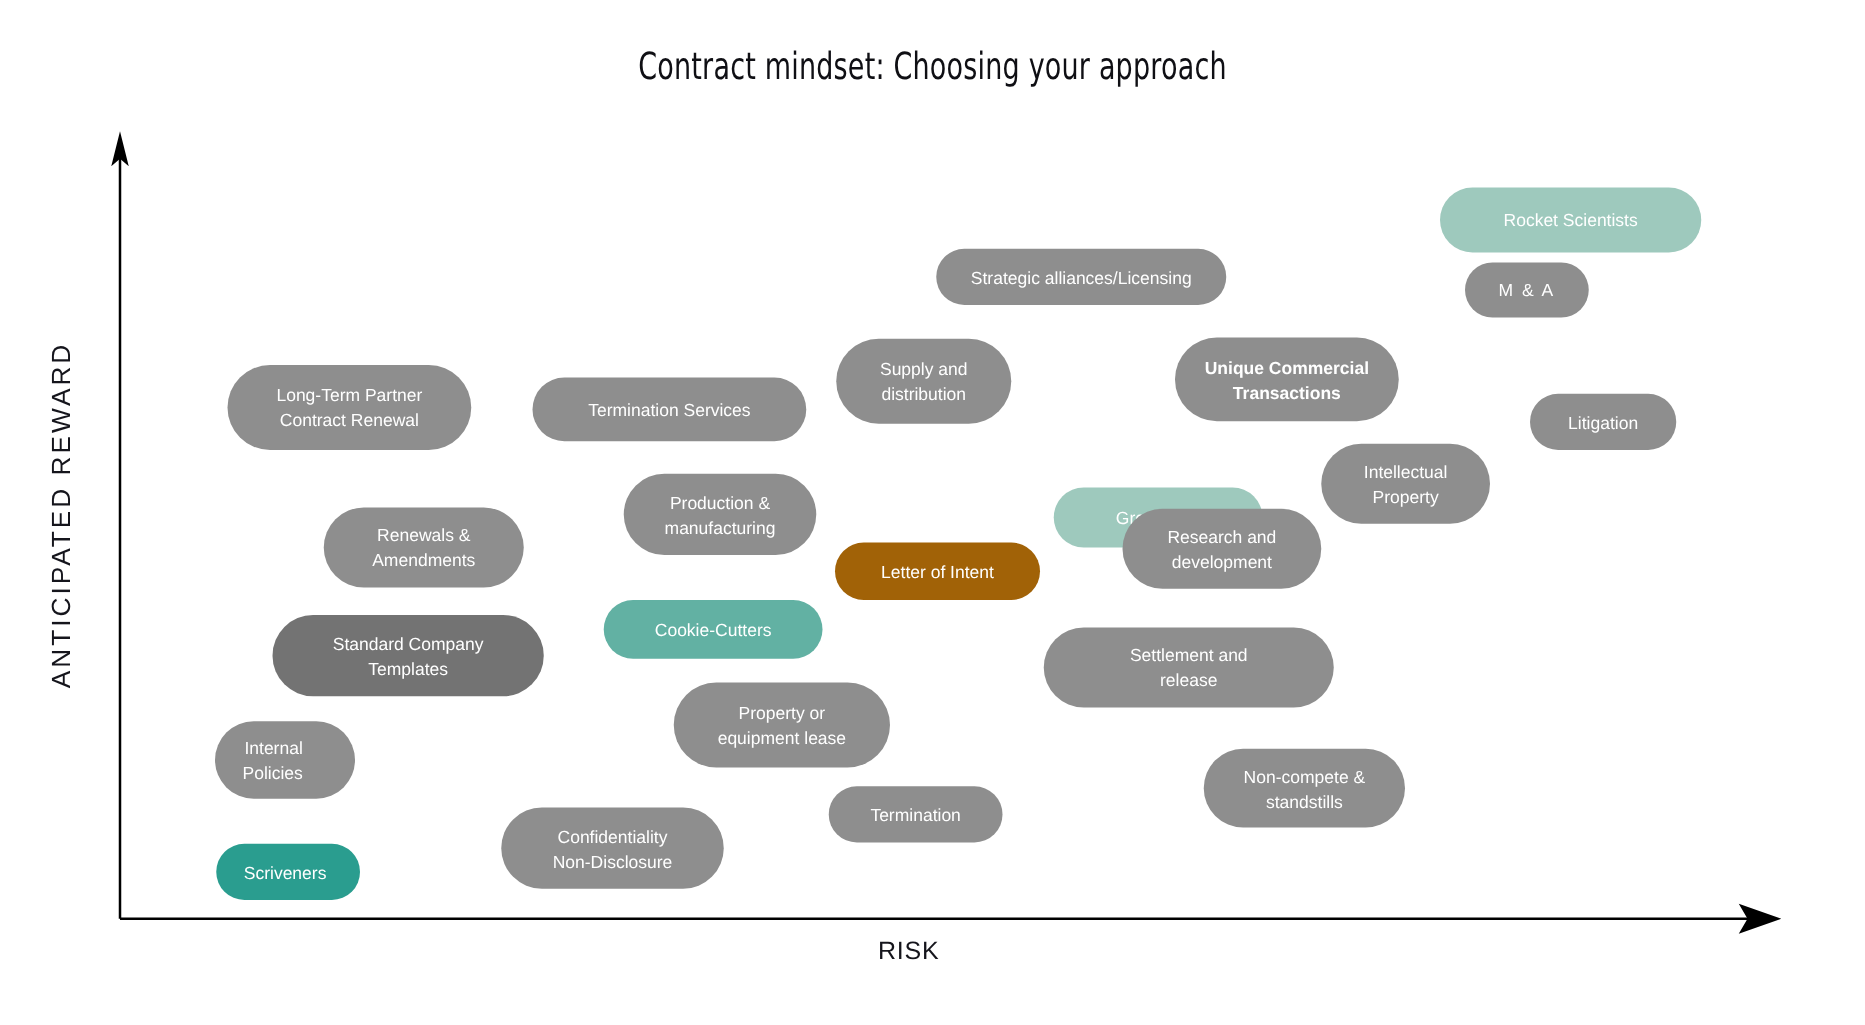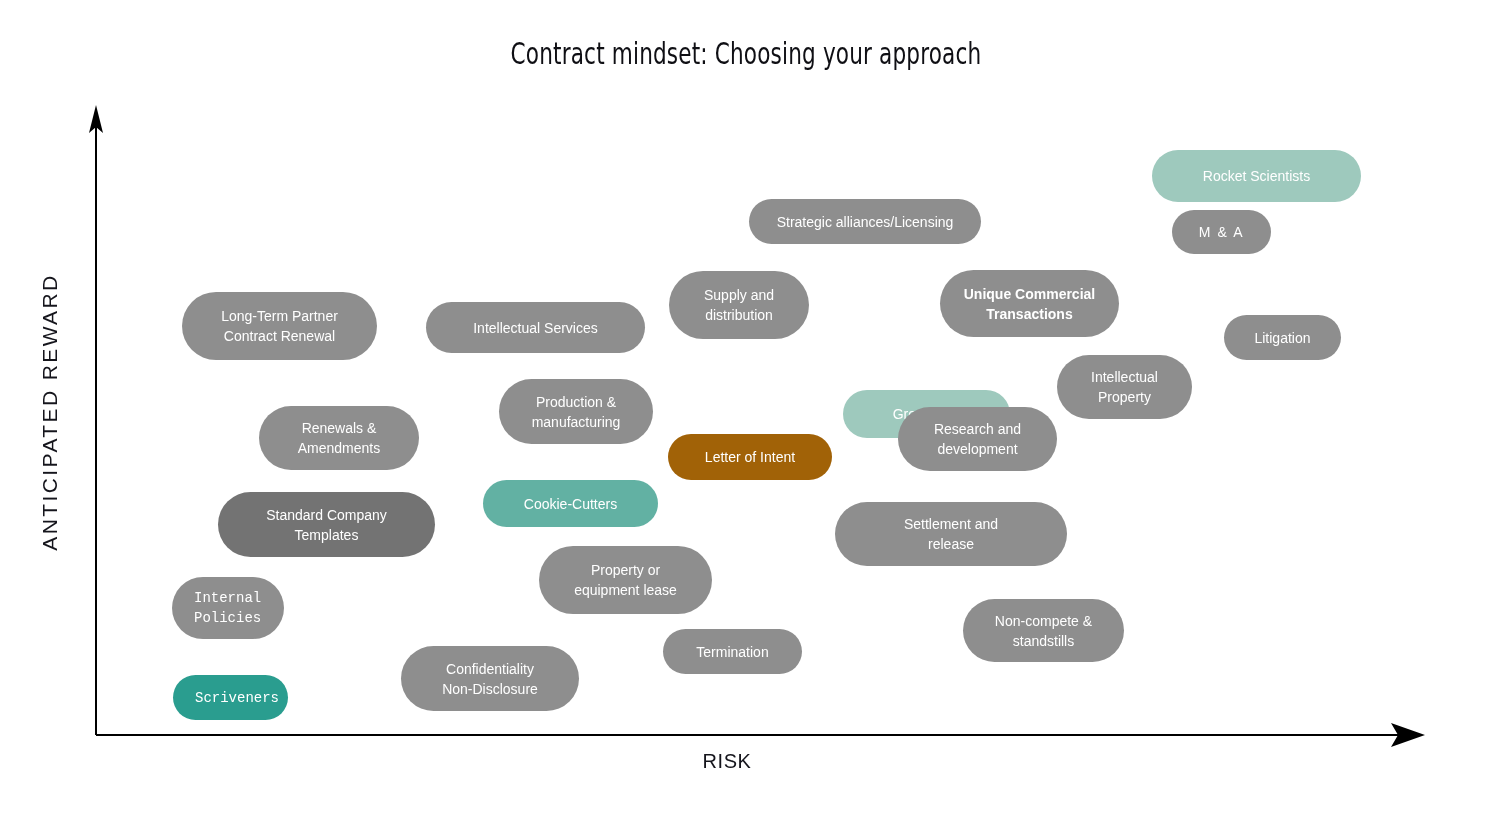--- a/index.html
+++ b/index.html
@@ -91,21 +91,21 @@
     align-items: center;
     justify-content: center;
     border-radius: 999px;
     color: #ffffff;
     font-size: 14px;
     line-height: 20px;
     text-align: center;
     padding: 0 14px;
     white-space: pre-line;
   }
-  .pill.align-left { justify-content: flex-start; text-align: center; padding-left: 22px; font-family: Liberation Mono, monospace; }
+  .pill.align-left { justify-content: flex-start; text-align: right; padding-left: 22px; }
   .pill.spaced { letter-spacing: 1.6px; }
   .pill-label { display: block; }
 </style>
 </head>
 <body>
 
 <div id="canvas">
 
   <div id="chart-title">Contract mindset: Choosing your approach</div>
 
@@ -118,21 +118,21 @@
     <polygon points="1425,735 1391,723 1398,735 1391,747" fill="#000000"></polygon>
   </svg>
 
   <div id="y-axis-label">ANTICIPATED REWARD</div>
   <div id="x-axis-label">RISK</div>
 
 
   <div id="pill-layer">
       <div class="pill" style="left: 182px; top: 292px; width: 195px; height: 68px; background: rgb(142, 142, 142);"><span class="pill-label">Long-Term Partner
 Contract Renewal</span></div>
-      <div class="pill" style="left: 426px; top: 302px; width: 219px; height: 51px; background: rgb(142, 142, 142);"><span class="pill-label">Intellectual Services</span></div>
+      <div class="pill" style="left: 426px; top: 302px; width: 219px; height: 51px; background: rgb(142, 142, 142);"><span class="pill-label">Termination Services</span></div>
       <div class="pill" style="left: 669px; top: 271px; width: 140px; height: 68px; background: rgb(142, 142, 142);"><span class="pill-label">Supply and
 distribution</span></div>
       <div class="pill" style="left: 749px; top: 199px; width: 232px; height: 45px; background: rgb(142, 142, 142);"><span class="pill-label">Strategic alliances/Licensing</span></div>
       <div class="pill" style="left: 940px; top: 270px; width: 179px; height: 67px; background: rgb(142, 142, 142); font-weight: bold;"><span class="pill-label">Unique Commercial
 Transactions</span></div>
       <div class="pill" style="left: 1152px; top: 150px; width: 209px; height: 52px; background: rgb(158, 201, 189);"><span class="pill-label">Rocket Scientists</span></div>
       <div class="pill spaced" style="left: 1172px; top: 210px; width: 99px; height: 44px; background: rgb(142, 142, 142);"><span class="pill-label">M &amp; A</span></div>
       <div class="pill" style="left: 1224px; top: 315px; width: 117px; height: 45px; background: rgb(142, 142, 142);"><span class="pill-label">Litigation</span></div>
       <div class="pill" style="left: 843px; top: 348px; width: 167px; height: 48px; background: rgb(158, 201, 189); margin-top: 42px;"><span class="pill-label">Grey-Hairs</span></div>
       <div class="pill" style="left: 1057px; top: 355px; width: 135px; height: 64px; background: rgb(142, 142, 142);"><span class="pill-label">Intellectual

